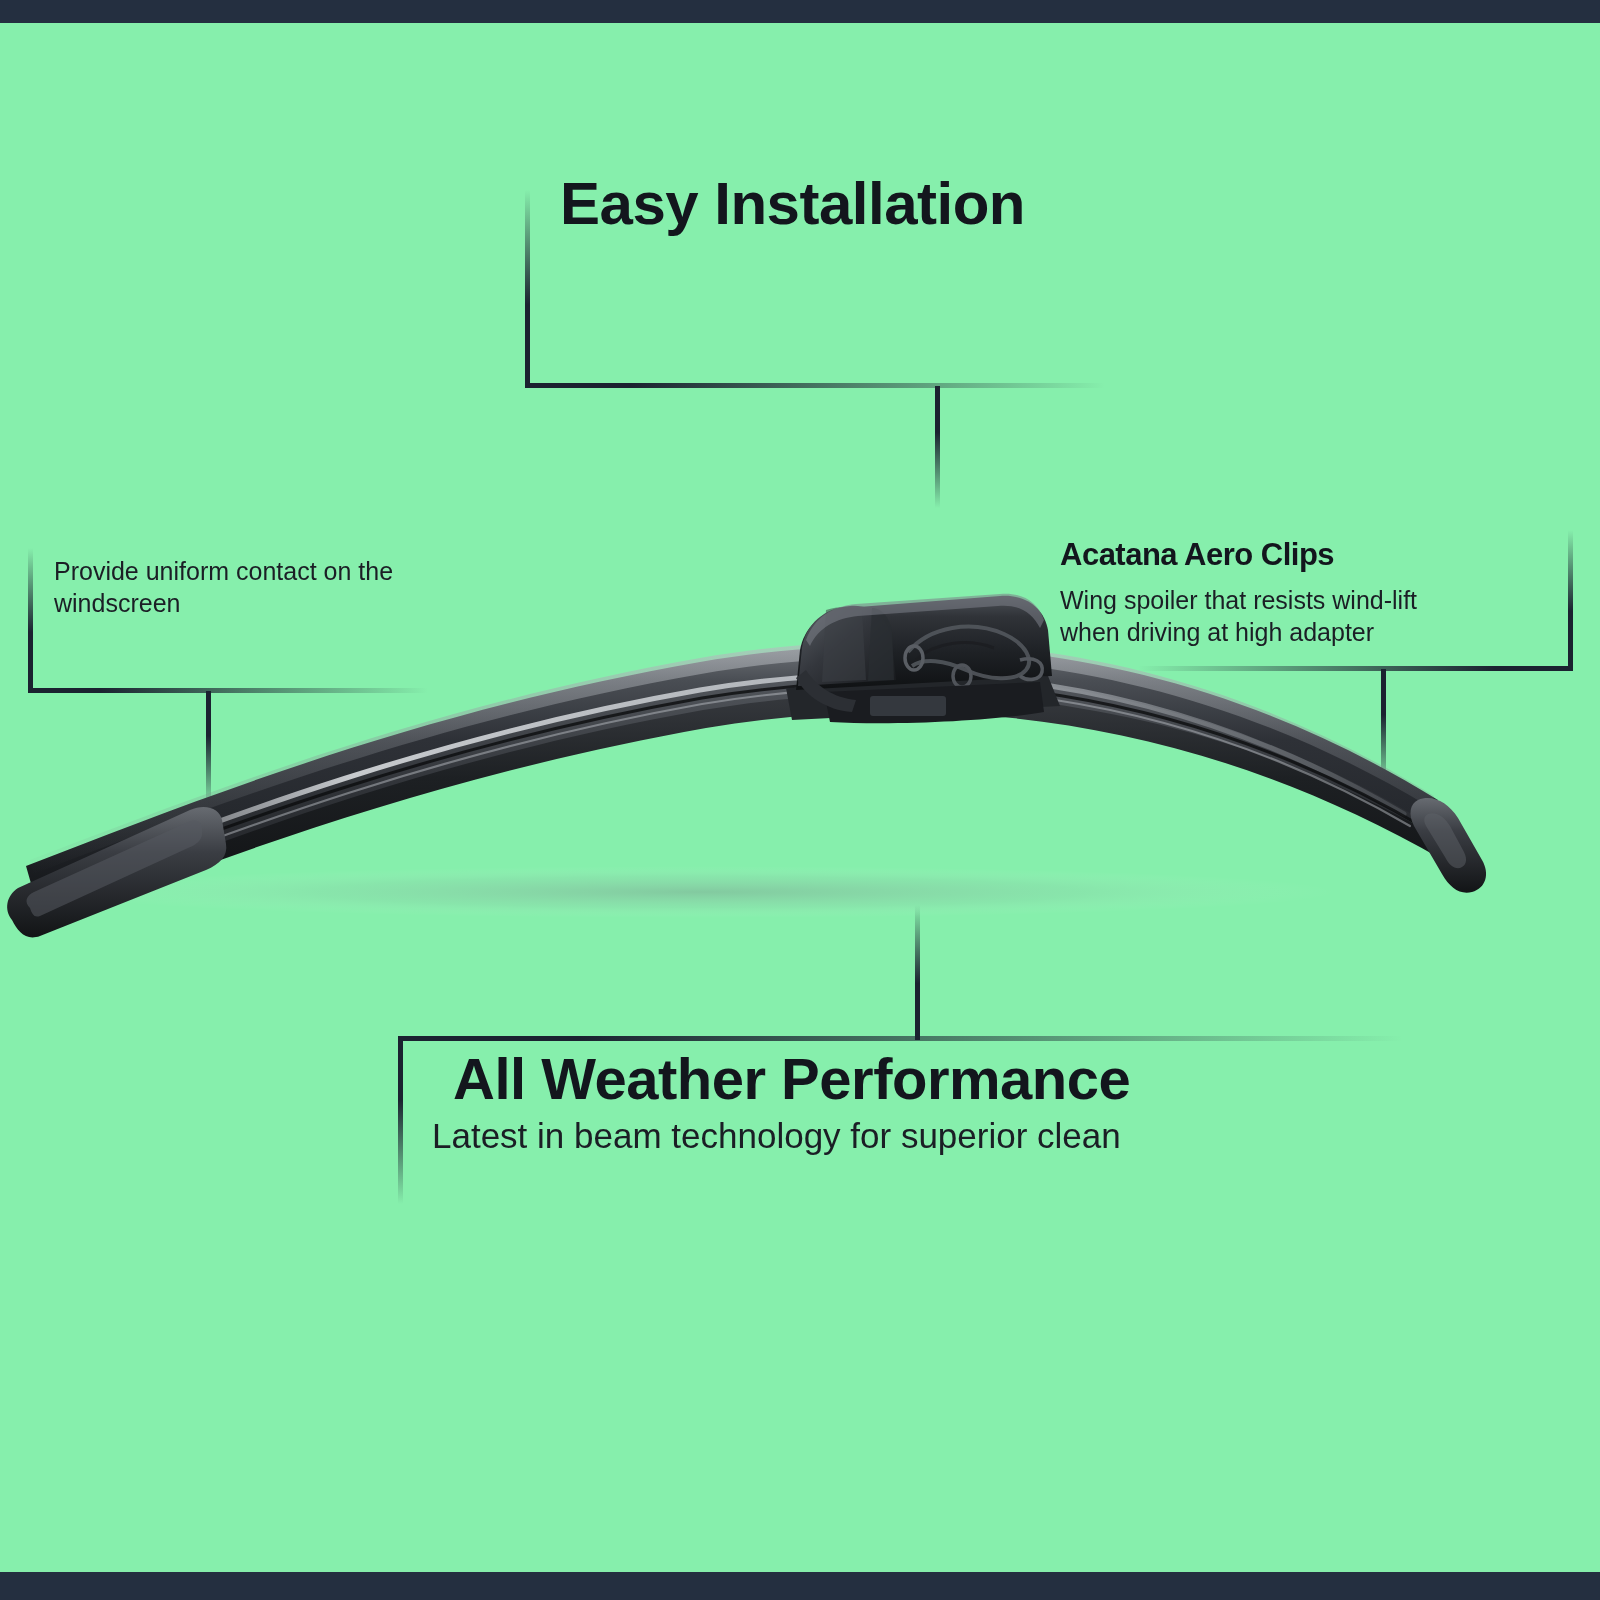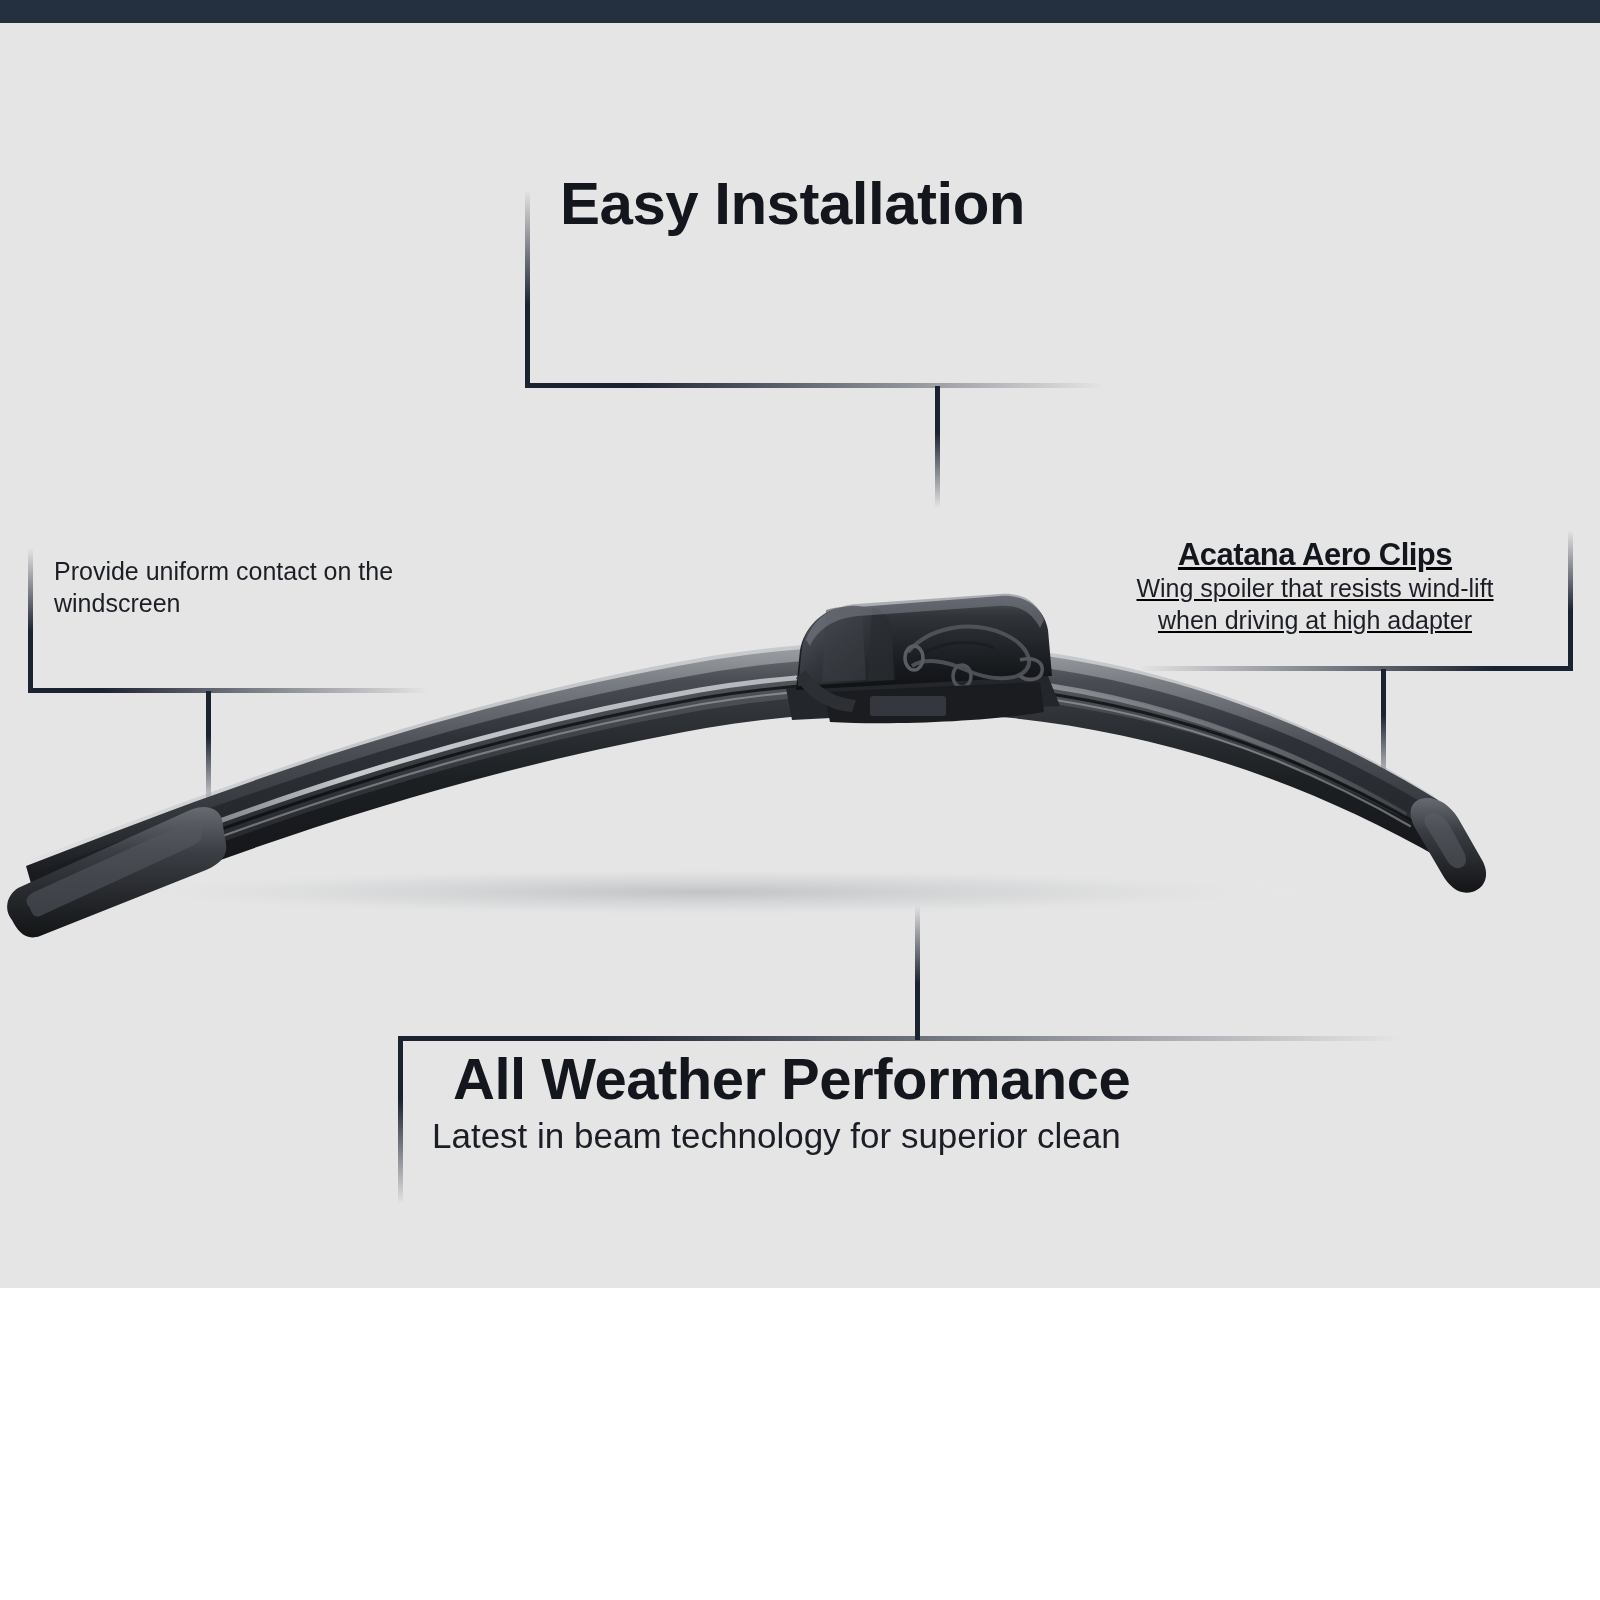--- a/index.html
+++ b/index.html
@@ -6,22 +6,22 @@
     margin: 0;
     padding: 0;
     background: #ffffff;
   }
   body {
     font-family: "Liberation Sans", sans-serif;
   }
   #stage {
     position: relative;
     width: 1600px;
-    height: 1288px;
-    background: #e5e5e5;
+    height: 1600px;
+    background: #86efac;
     overflow: hidden;
   }
 
   
   .bar {
     position: absolute;
     left: 0;
     width: 1600px;
     background: #242f40;
   }
@@ -47,23 +47,23 @@
   #callout-top { left: 560px; top: 172px; width: 620px; }
   #callout-top .c-title { font-size: 60px; line-height: 1.05; }
   #callout-top .c-sub   { font-size: 35px; line-height: 1.30; margin-top: 18px; }
 
   
   #callout-left { left: 54px; top: 543px; width: 470px; }
   #callout-left .c-title { font-size: 33px; line-height: 1.1; }
   #callout-left .c-sub   { font-size: 25px; line-height: 1.28; margin-top: 12px; }
 
   
-  #callout-right { left: 1060px; top: 538px; width: 510px; text-align: center; text-decoration: underline; }
+  #callout-right { left: 1060px; top: 538px; width: 510px; text-align: left; }
   #callout-right .c-title { font-size: 31px; line-height: 1.1; }
-  #callout-right .c-sub   { font-size: 25px; line-height: 1.28; margin-top: 0; }
+  #callout-right .c-sub   { font-size: 25px; line-height: 1.28; margin-top: 12px; }
 
   
   #callout-bottom { left: 432px; top: 1047px; width: 900px; }
   #callout-bottom .c-title { font-size: 58px; line-height: 1.1; margin-left: 21px; }
   #callout-bottom .c-sub   { font-size: 35px; line-height: 1.2; margin-top: 4px; }
 
   
   .ln { position: absolute; }
 
   

